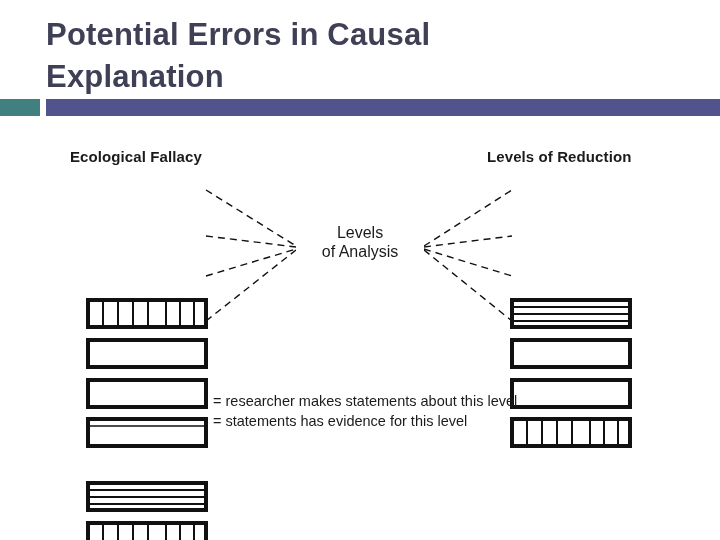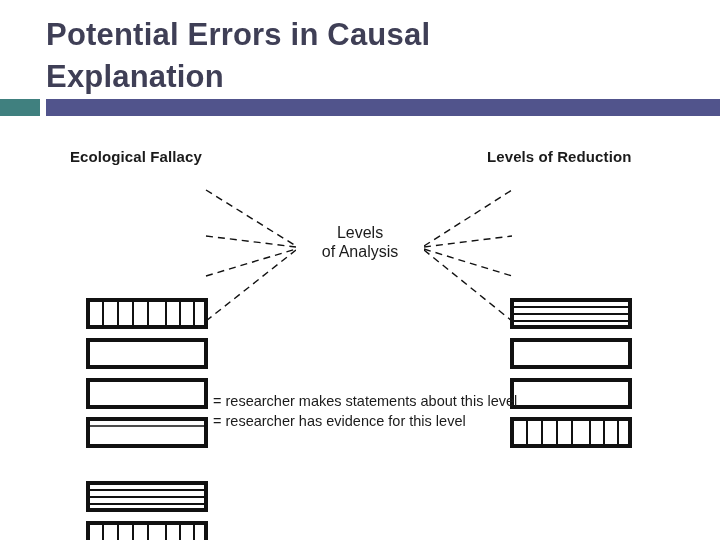--- a/index.html
+++ b/index.html
@@ -210,14 +210,14 @@
         <line x1="180" y1="407" x2="180" y2="434"></line>
         <line x1="194" y1="407" x2="194" y2="434"></line>
       </g>
     </g>
   </svg>
 
   <div id="center-label">Levels
 of Analysis</div>
 
   <div class="legend-text" id="legend-text-0">= researcher makes statements about this level</div>
-  <div class="legend-text" id="legend-text-1">= researcher has evidence for this level</div>
+  <div class="legend-text" id="legend-text-1">= statements has evidence for this level</div>
 </div>
 
 </body></html>

